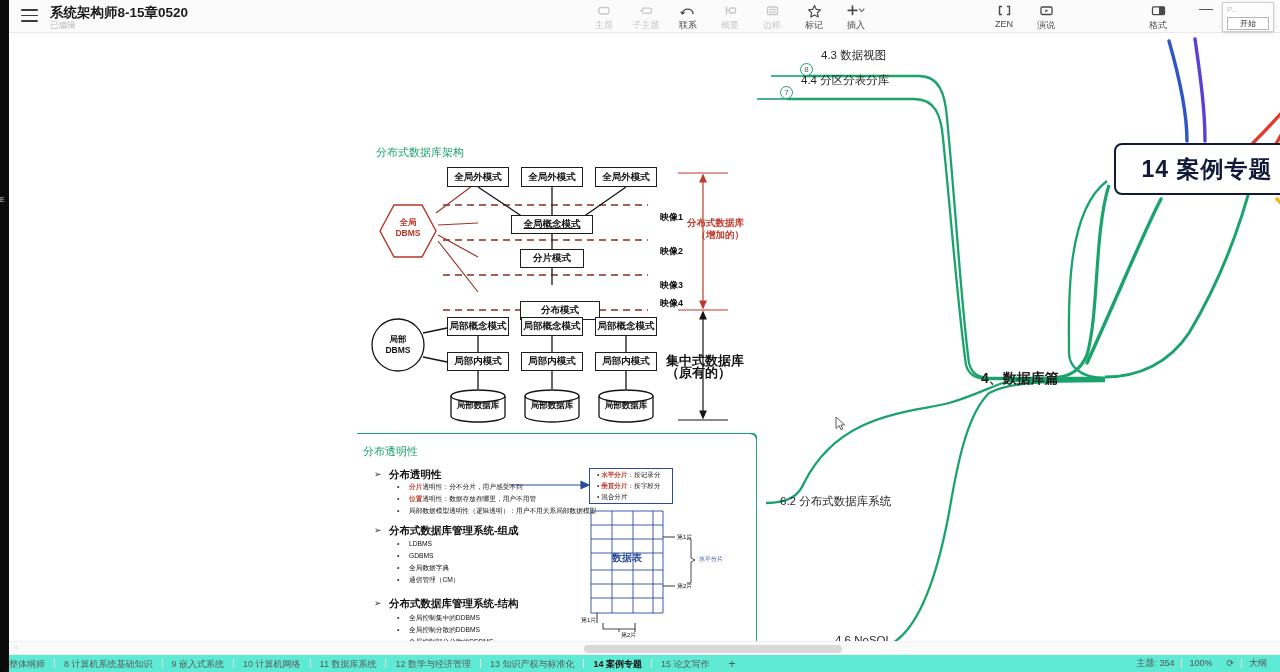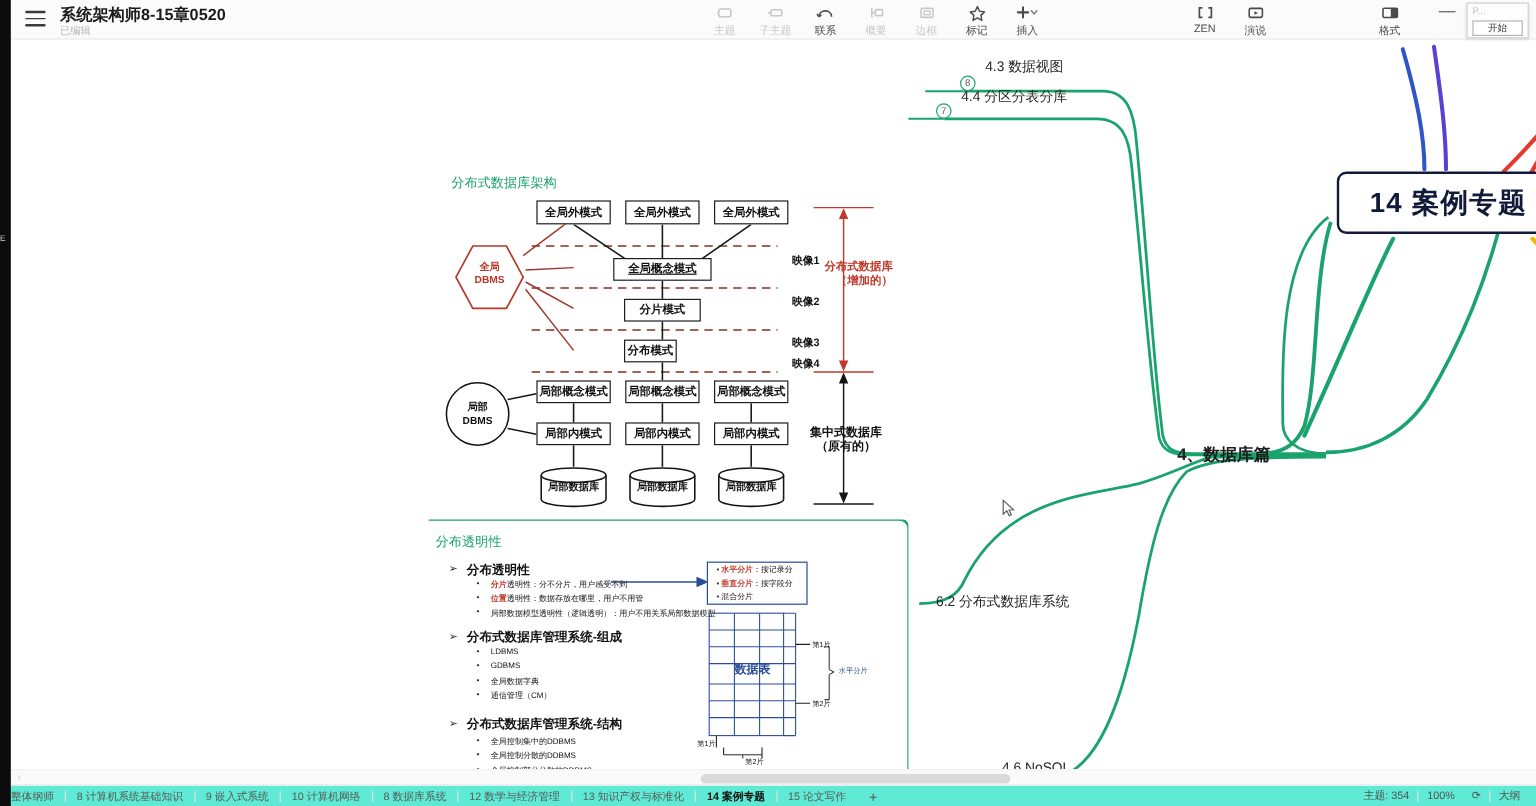--- a/index.html
+++ b/index.html
@@ -124,22 +124,22 @@
     font-weight:bold; white-space:nowrap;
   }
   .lbl-sm{
     position:absolute; font-size:9px; color:#111; font-weight:bold; white-space:nowrap;text-align:center;
   }
   .lbl-red{
     position:absolute; font-size:9.5px; color:#c0392b; font-weight:bold;
     white-space:nowrap; text-align:right; line-height:12px;
   }
   .lbl-blk{
-    position:absolute; font-size:10px; color:#111; font-weight:bold;
-    white-space:nowrap; text-align:center; line-height:12px;
+    position:absolute; font-size:13px; color:#111; font-weight:bold;
+    white-space:nowrap; line-height:12px;
   }
 
   
   .card2{
     position:absolute; left:348px; top:400px; width:400px; height:232px;
     background:#fff; z-index:12;
   }
   .h2row{ position:absolute; font-size:10.5px; font-weight:bold; color:#111; white-space:nowrap; }
   .arrowglyph{ position:absolute; font-size:9px; color:#333; }
   .bul{
@@ -455,21 +455,21 @@
         <span>局部</span><br>
         <span>DBMS</span>
       </div>
 
       <div class="bx" style="left:99px; top:62px; width:62px; height:20px;">全局外模式</div>
       <div class="bx" style="left:173px; top:62px; width:62px; height:20px;">全局外模式</div>
       <div class="bx" style="left:247px; top:62px; width:62px; height:20px;">全局外模式</div>
 
       <div class="bx" style="left:163px; top:110px; width:82px; height:19px;text-decoration:underline;">全局概念模式</div>
       <div class="bx" style="left:172px; top:144px; width:64px; height:19px;">分片模式</div>
-      <div class="bx" style="left:172px; top:178px; width:44px; height:19px;text-align:center;">分布模式</div>
+      <div class="bx" style="left:172px; top:196px; width:80px; height:19px;text-align:center;">分布模式</div>
 
       <div class="lbl-sm" style="left:312px; top:106px;">映像1</div>
       <div class="lbl-sm" style="left:312px; top:140px;">映像2</div>
       <div class="lbl-sm" style="left:312px; top:174px;">映像3</div>
       <div class="lbl-sm" style="left:312px; top:192px;">映像4</div>
 
       <div class="bx" style="left:99px; top:212px; width:62px; height:19px;">局部概念模式</div>
       <div class="bx" style="left:173px; top:212px; width:62px; height:19px;">局部概念模式</div>
       <div class="bx" style="left:247px; top:212px; width:62px; height:19px;">局部概念模式</div>
 
@@ -587,21 +587,21 @@
 
   <div class="tabbar">
     <div class="tab">整体纲师</div>
     <div class="tabsep"></div>
     <div class="tab">8 计算机系统基础知识</div>
     <div class="tabsep"></div>
     <div class="tab">9 嵌入式系统</div>
     <div class="tabsep"></div>
     <div class="tab">10 计算机网络</div>
     <div class="tabsep"></div>
-    <div class="tab">8 数据库系统</div>
+    <div class="tab">11 数据库系统</div>
     <div class="tabsep"></div>
     <div class="tab">12 数学与经济管理</div>
     <div class="tabsep"></div>
     <div class="tab">13 知识产权与标准化</div>
     <div class="tabsep"></div>
     <div class="tab sel">14 案例专题</div>
     <div class="tabsep"></div>
     <div class="tab">15 论文写作</div>
     <div class="addtab">+</div>
   </div>

